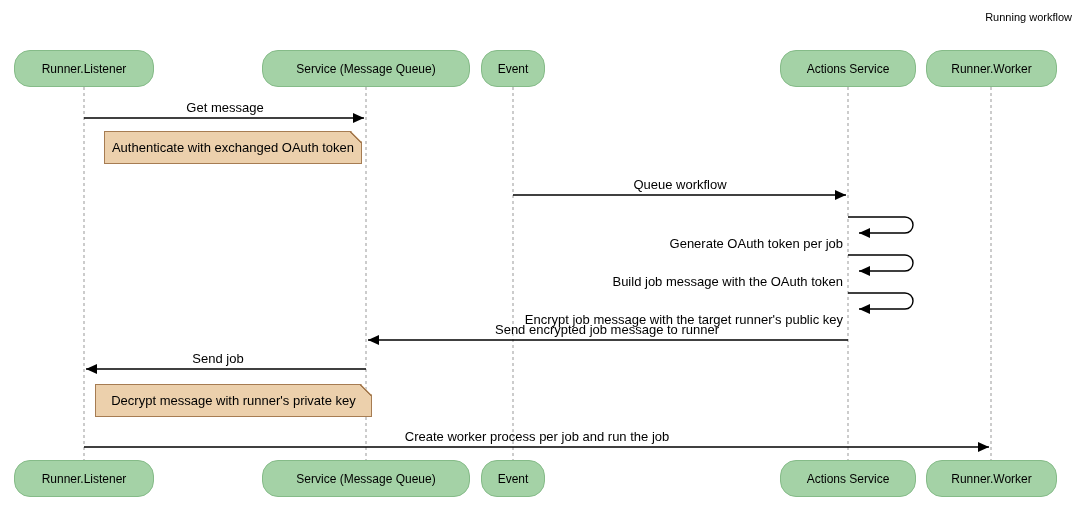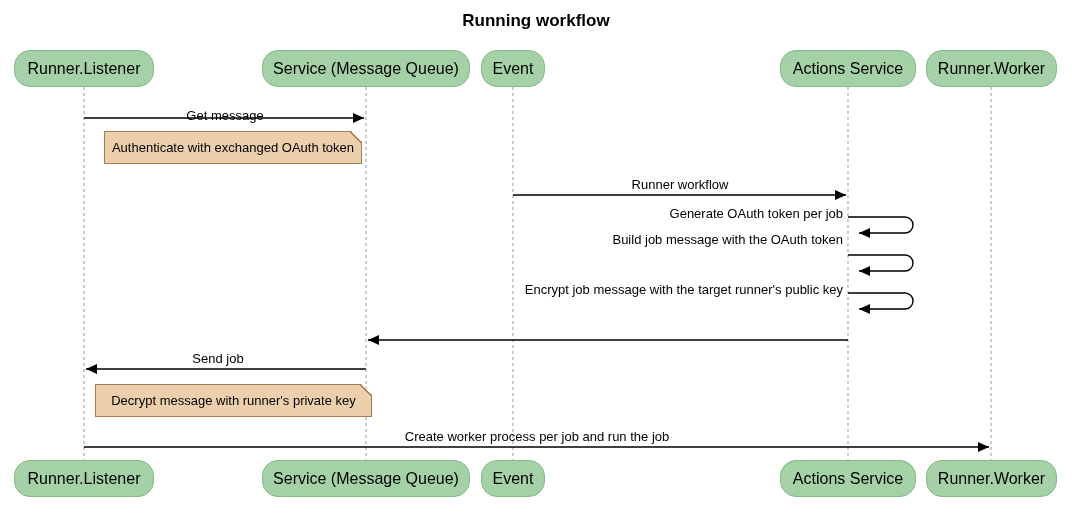--- a/index.html
+++ b/index.html
@@ -8,34 +8,34 @@
     --note-fill:#ecd0ac;
     --note-border:#a67c52;
     --arrow:#000000;
     --lifeline:#999999;
     --text:#000000;
   }
   *{margin:0;padding:0;box-sizing:border-box;}
   html,body{background:#ffffff;}
   body{font-family:"Liberation Sans", sans-serif;color:var(--text);}
   .canvas{position:relative;width:1072px;height:523px;background:#ffffff;overflow:hidden;}
-  .title{position:absolute;left:0;right:0;top:11px;text-align:center;font-size:17px;font-weight:bold;z-index:3;}
+  .title{position:absolute;left:0;right:0;top:11px;text-align:right;font-size:11px;font-weight:normal;z-index:3;}
   svg.layer{position:absolute;left:0;top:0;z-index:1;}
   .lifeline{stroke:var(--lifeline);stroke-width:1;stroke-dasharray:3,3;fill:none;}
   .msg-line{stroke:var(--arrow);stroke-width:1.4;fill:none;}
   .arrowhead{fill:var(--arrow);}
   .actor{position:absolute;height:37px;background:var(--actor-fill);border:1px solid var(--actor-border);
          border-radius:16px;display:flex;align-items:center;justify-content:center;
-         font-size:16px;z-index:2;white-space:nowrap;}
+         font-size:12px;z-index:2;white-space:nowrap;}
   .actor.top{top:50px;}
   .actor.bottom{top:460px;}
   .msg-label{position:absolute;font-size:13px;line-height:16px;height:16px;white-space:nowrap;
              transform:translateX(-50%);z-index:2;background:transparent;}
   .self-label{position:absolute;font-size:13px;line-height:16px;height:16px;white-space:nowrap;
-              text-align:center;z-index:2;}
+              text-align:center;z-index:2;margin-top:30px;}
   .note{position:absolute;height:33px;background:var(--note-fill);border:1px solid var(--note-border);
         display:flex;align-items:center;justify-content:center;font-size:13px;white-space:nowrap;z-index:2;
         clip-path:polygon(0 0, calc(100% - 11px) 0, 100% 11px, 100% 100%, 0 100%);}
   .note::after{content:"";position:absolute;top:0;right:0;width:11px;height:11px;
         background:linear-gradient(45deg, var(--note-fill) 0 47%, var(--note-border) 47% 58%, transparent 58% 100%);}
 </style>
 </head>
 <body>
 
 <div class="canvas">
@@ -72,24 +72,25 @@
   <div class="actor top" style="left:481px;width:64px;">Event</div>
   <div class="actor top" style="left:780px;width:136px;">Actions Service</div>
   <div class="actor top" style="left:926px;width:131px;">Runner.Worker</div>
 
   <div class="actor bottom" style="left:14px;width:140px;">Runner.Listener</div>
   <div class="actor bottom" style="left:262px;width:208px;">Service (Message Queue)</div>
   <div class="actor bottom" style="left:481px;width:64px;">Event</div>
   <div class="actor bottom" style="left:780px;width:136px;">Actions Service</div>
   <div class="actor bottom" style="left:926px;width:131px;">Runner.Worker</div>
 
-  <div class="msg-label" style="left:225px;top:108px;">Get message</div>
-  <div class="msg-label" style="left:680px;top:177px;">Runner workflow</div>
+  <div class="msg-label" style="left:225px;top:100px;">Get message</div>
+  <div class="msg-label" style="left:680px;top:177px;">Queue workflow</div>
   <div class="self-label" style="right:229px;top:206px;">Generate OAuth token per job</div>
-  <div class="self-label" style="right:229px;top:232px;">Build job message with the OAuth token</div>
+  <div class="self-label" style="right:229px;top:244px;">Build job message with the OAuth token</div>
   <div class="self-label" style="right:229px;top:282px;padding-left:24px;">Encrypt job message with the target runner's public key</div>
+  <div class="msg-label" style="left:607px;top:322px;">Send encrypted job message to runner</div>
   <div class="msg-label" style="left:218px;top:351px;">Send job</div>
   <div class="msg-label" style="left:537px;top:429px;text-align:right;">Create worker process per job and run the job</div>
 
   <div class="note" style="left:104px;top:131px;width:258px;">Authenticate with exchanged OAuth token</div>
   <div class="note" style="left:95px;top:384px;width:277px;">Decrypt message with runner's private key</div>
 
 </div>
 
 </body></html>

